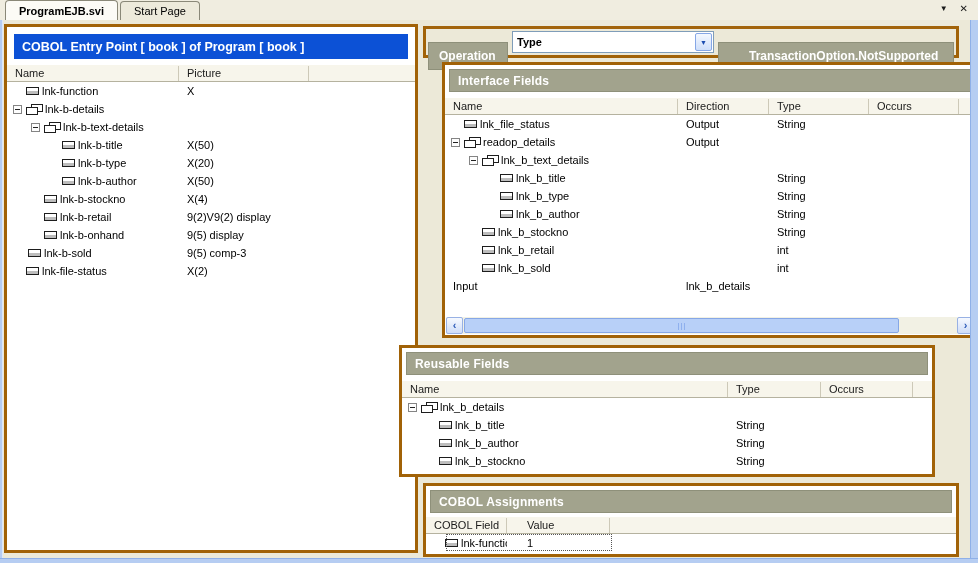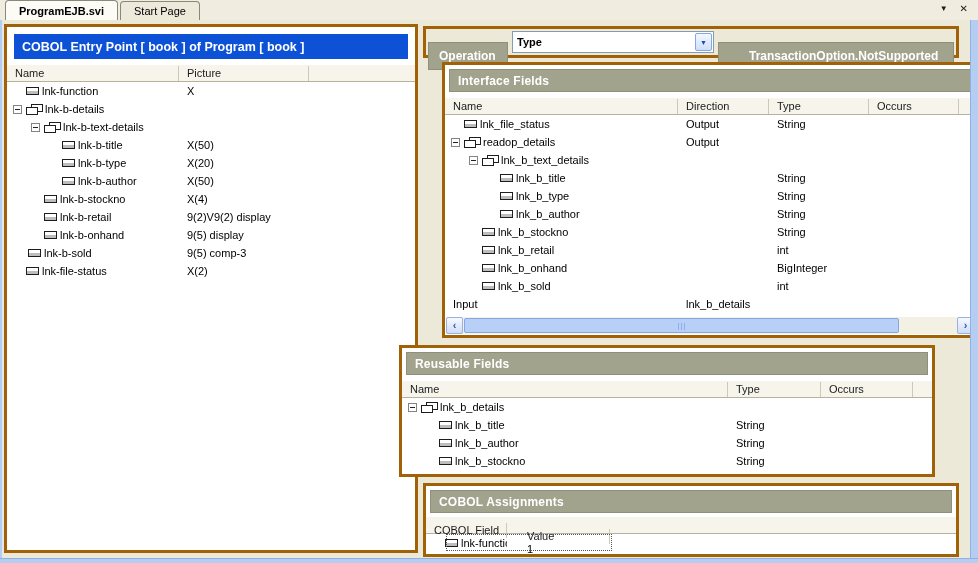--- a/index.html
+++ b/index.html
@@ -32,21 +32,21 @@
   .hcell.last { border-right:1px solid #cdc9b8; }
   .trow { display:grid; height:18px; align-items:center; position:relative; }
   .cell { overflow:hidden; white-space:nowrap; padding-left:8px; }
   .cell.c0 { display:flex; align-items:center; padding-left:6px; }
   .lbl { margin-left:3px; }
 
   .grid-left { grid-template-columns:172px 130px 1fr; }
   .grid-if   { grid-template-columns:233px 91px 100px 90px 1fr; }
   .grid-ru   { grid-template-columns:326px 93px 92px 1fr; }
   .grid-ca   { grid-template-columns:81px 103px 1fr; }
-  .grid-ca .cell.c1, .grid-ca .hcell.c1 { padding-left:20px;margin-top:12px; }
+  .grid-ca .cell.c1, .grid-ca .hcell.c1 { padding-left:20px; }
 
   
   .i-expand { width:9px; height:9px; min-width:9px; border:1px solid #848484; background:#fdfdfd; position:relative; margin-right:4px; display:inline-block; }
   .i-expand::after { content:""; position:absolute; left:1px; top:3px; width:5px; height:1px; background:#222; }
   .i-spacer { width:13px; min-width:13px; height:1px; display:inline-block; }
   .i-field { width:13px; height:8px; min-width:13px; border:1px solid #1d1d1d; background:linear-gradient(#ffffff 55%, #bdbdbd 55%); display:inline-block; }
   .i-group { width:16px; height:11px; min-width:16px; position:relative; display:inline-block; }
   .i-group::before { content:""; position:absolute; top:0; left:5px; width:10px; height:6px; border:1px solid #1d1d1d; background:#fff; }
   .i-group::after { content:""; position:absolute; bottom:0; left:0; width:10px; height:6px; border:1px solid #1d1d1d; background:#fff; }
 
@@ -298,30 +298,20 @@
             <span class="lbl">lnk_b_retail</span>
           </div>
           <div class="cell c1"></div>
           <div class="cell c2">int</div>
           <div class="cell c3"></div>
         </div>
         <div class="trow grid-if">
           <div class="cell c0" style="padding-left: 24px;">
             <span class="i-spacer"></span>
             <span class="i-field"></span>
-            <span class="lbl">lnk_b_onhand</span>
-          </div>
-          <div class="cell c1"></div>
-          <div class="cell c2">BigInteger</div>
-          <div class="cell c3"></div>
-        </div>
-        <div class="trow grid-if">
-          <div class="cell c0" style="padding-left: 24px;">
-            <span class="i-spacer"></span>
-            <span class="i-field"></span>
             <span class="lbl">lnk_b_sold</span>
           </div>
           <div class="cell c1"></div>
           <div class="cell c2">int</div>
           <div class="cell c3"></div>
         </div>
         <div class="trow grid-if">
           <div class="cell c1">Input</div>
           <div class="cell c2">lnk_b_details</div>
           <div class="cell c3"></div>

